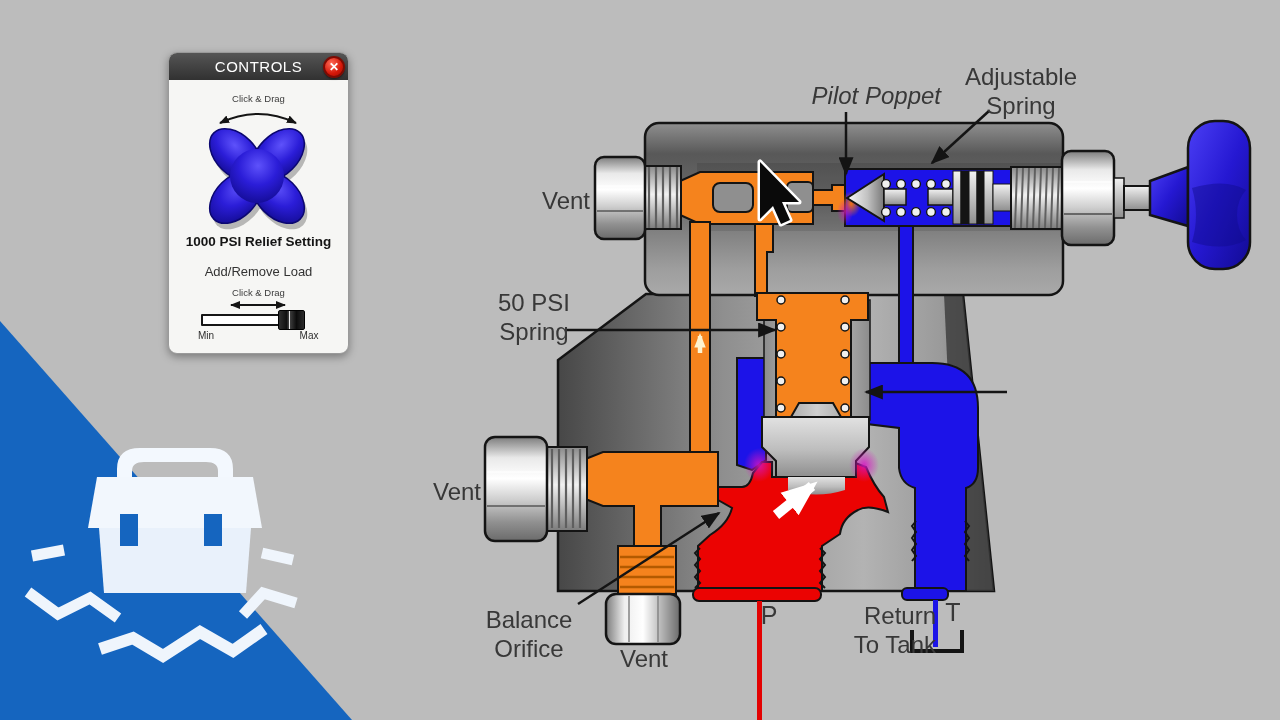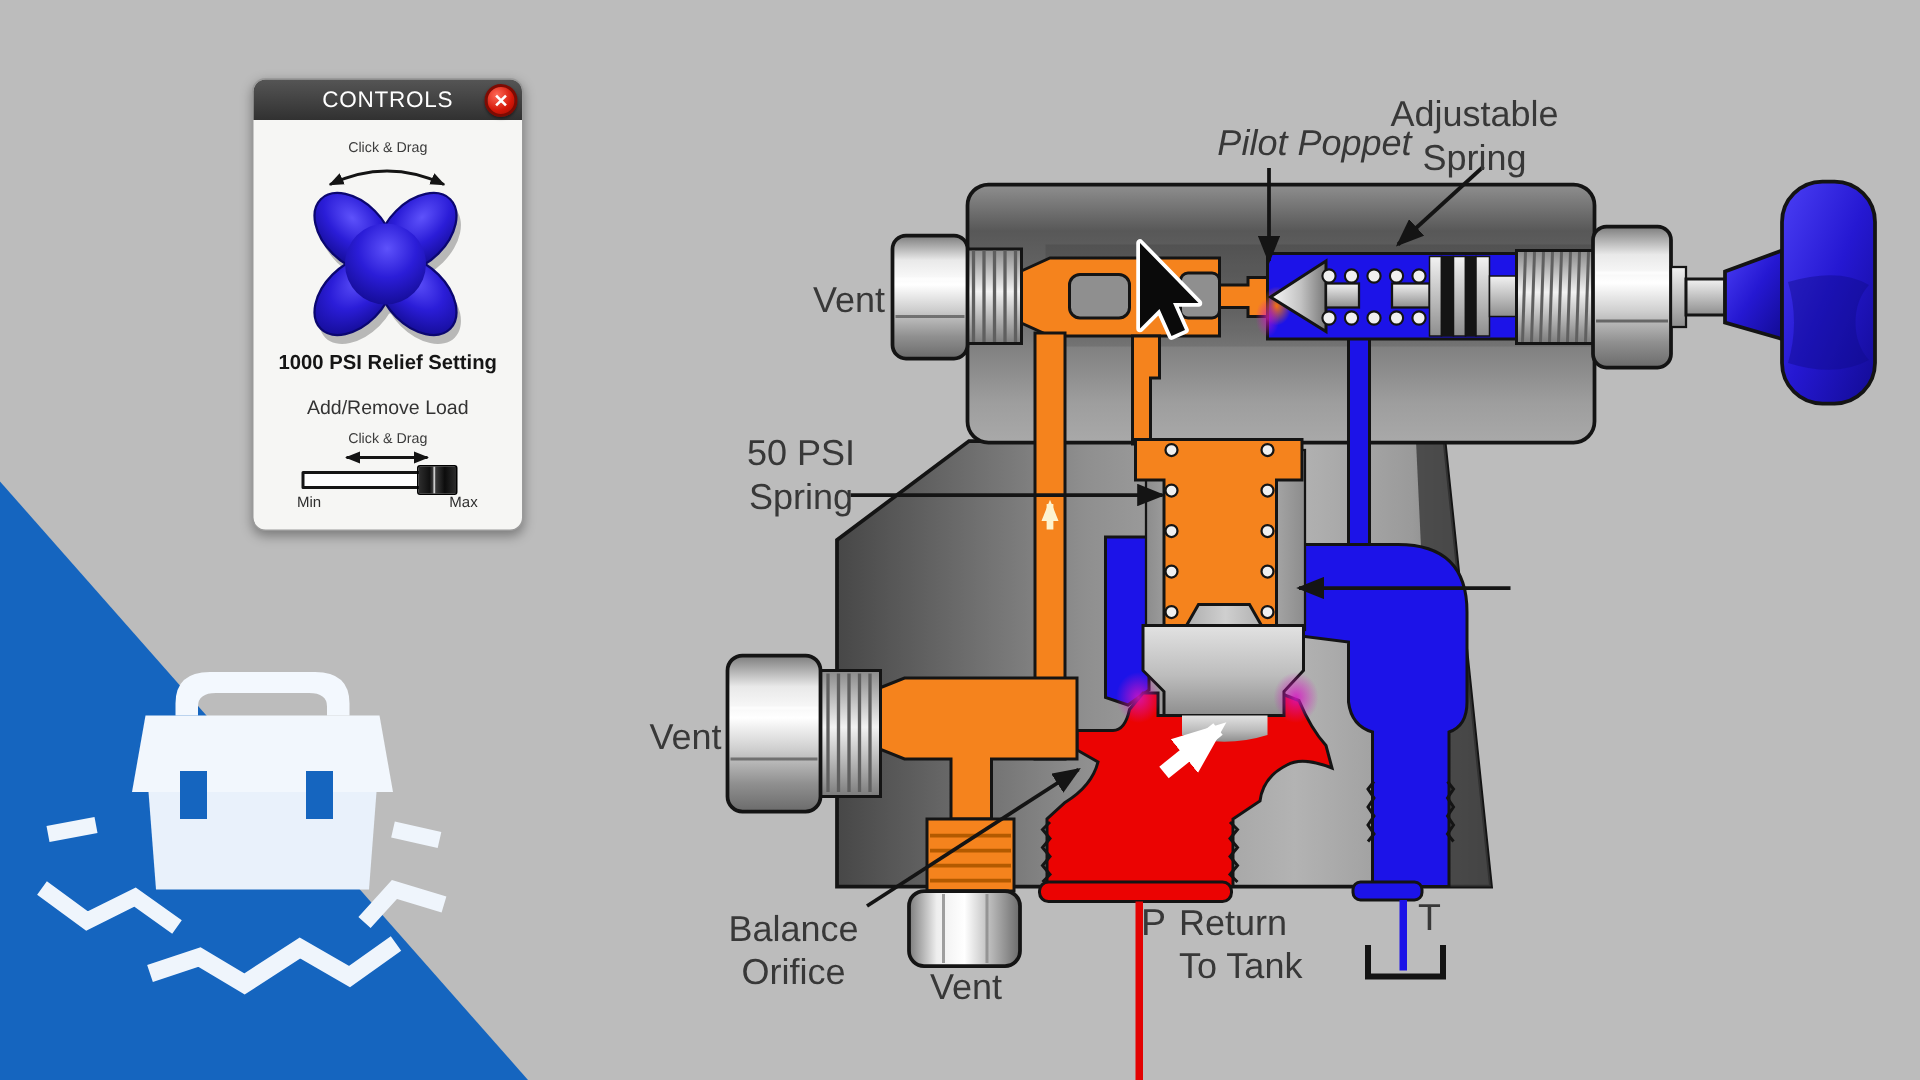--- a/index.html
+++ b/index.html
@@ -3,29 +3,29 @@
 <meta charset="utf-8">
 <style>
   html,body{margin:0;padding:0;background:#bcbcbc;font-family:"Liberation Sans",sans-serif;}
   #stage{position:relative;width:1280px;height:720px;background:#bcbcbc;overflow:hidden;}
   #diagram-svg{position:absolute;left:0;top:0;}
 
   
   .dlabel{position:absolute;color:#383838;font-size:24px;line-height:29px;white-space:nowrap;}
   .dlabel div{height:29px;}
   .lbl-pilot{left:741px;top:81px;width:200px;text-align:right;font-style:italic;}
-  .lbl-adjustable{left:883px;top:62px;width:200px;text-align:center;line-height:30px;}
+  .lbl-adjustable{left:921px;top:62px;width:200px;text-align:center;line-height:30px;}
   .lbl-vent-top{left:516px;top:186px;width:100px;text-align:center;}
   .lbl-psi{left:459px;top:288px;width:150px;text-align:center;}
   .lbl-main{left:1014px;top:367px;width:150px;text-align:left;line-height:30px;}
   .lbl-vent-mid{left:407px;top:477px;width:100px;text-align:center;}
   .lbl-balance{left:449px;top:605px;width:160px;text-align:center;}
   .lbl-vent-bottom{left:594px;top:644px;width:100px;text-align:center;}
   .lbl-p{left:744px;top:601px;width:50px;text-align:center;font-size:25px;}
-  .lbl-return{left:786px;top:601px;width:150px;text-align:left;line-height:30px;}
+  .lbl-return{left:786px;top:601px;width:150px;text-align:right;line-height:30px;}
   .lbl-t{left:928px;top:598px;width:50px;text-align:center;font-size:25px;}
 
   
   .panel{position:absolute;left:168px;top:52px;width:179px;height:300px;background:#f6f6f4;
          border:1px solid #9a9a9a;border-radius:9px;box-shadow:0 3px 8px rgba(0,0,0,.35);}
   .panel-header{position:absolute;left:0;top:0;right:0;height:27px;border-radius:8px 8px 0 0;
          background:linear-gradient(#555,#313131);display:flex;align-items:center;justify-content:center;}
   .panel-title{color:#fff;font-size:15px;letter-spacing:.5px;}
   .close-btn{position:absolute;right:3px;top:3px;width:22px;height:22px;border-radius:50%;
          background:radial-gradient(circle at 35% 30%,#ff6a57,#d41708 60%,#9e0e04);

